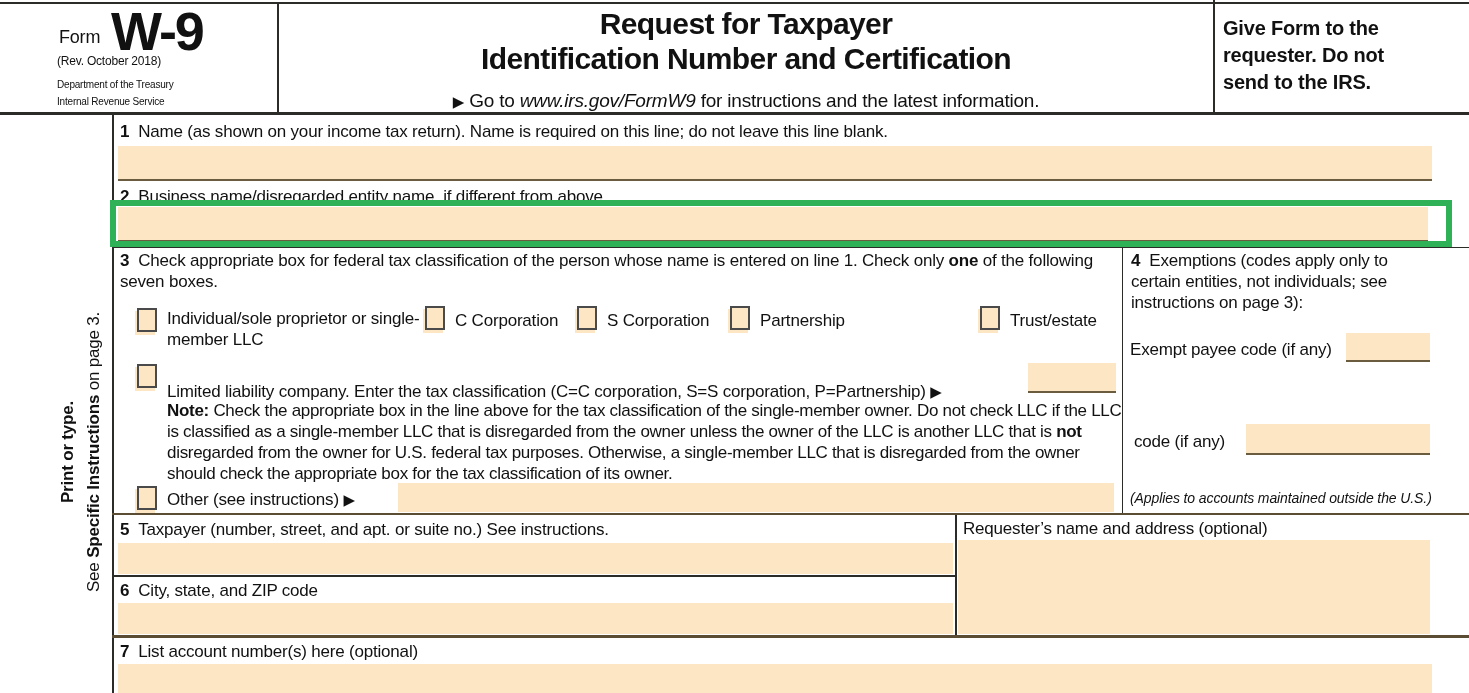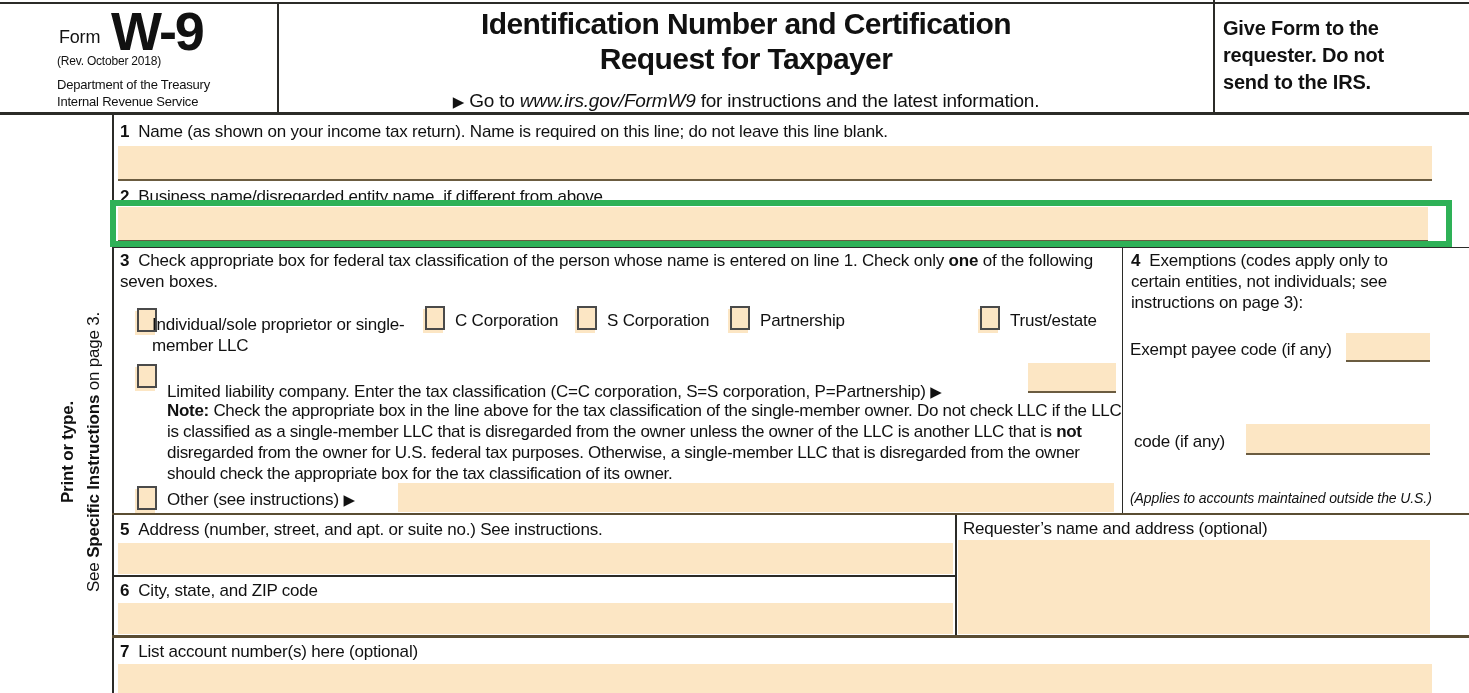--- a/index.html
+++ b/index.html
@@ -47,28 +47,28 @@
 <div class="page">
 
   <div class="rule-h" style="left:0; top:2px; width:1469px; height:2px;"></div>
   <div class="rule-v" style="left:277px; top:2px; width:2px; height:113px;"></div>
   <div class="rule-v" style="left:1213px; top:0; width:2px; height:115px;"></div>
   <div class="rule-h" style="left:0; top:112px; width:1469px; height:3px;"></div>
 
   <div class="abs" style="left:59px; top:27px; font-size:18px;">Form</div>
   <div class="abs b" style="left:111px; top:0px; font-size:54px; letter-spacing:-2px;">W-9</div>
   <div class="abs" style="left:57px; top:54px; font-size:12px;">(Rev. October 2018)</div>
-  <div class="abs" style="left:57px; top:76px; font-size:13px; line-height:17px;">
+  <div class="abs" style="left:57px; top:76px; font-size:10px; line-height:17px;">
     <span>Department of the Treasury</span><br>
     <span>Internal Revenue Service</span>
   </div>
 
   <div class="hdr-title" style="top:6px;">
+    <div class="title-line">Request for Taxpayer</div>
     <div class="title-line">Identification Number and Certification</div>
-    <div class="title-line">Request for Taxpayer</div>
   </div>
   <div class="hdr-title goto" style="top:90px;">
     <span class="arrow">▶</span>
     <span>Go to </span><span class="i">www.irs.gov/FormW9</span><span> for instructions and the latest information.</span>
   </div>
 
   <div class="abs give" style="left:1223px; top:15px; width:240px;">Give Form to the
 requester. Do not
 send to the IRS.</div>
 
@@ -89,21 +89,21 @@
   </div>
   <div class="field ufield" style="left:118px; top:207px; width:1310px; height:35px;"></div>
   <div class="green-box" style="left:110px; top:200px; width:1342px; height:47px;"></div>
   <div class="rule-h" style="left:112px; top:247px; width:1357px; height:1px;"></div>
 
   <div class="abs lbl wrap" style="left:120px; top:250px; width:1000px;">
     <span class="num">3</span><span>Check appropriate box for federal tax classification of the person whose name is entered on line 1. Check only </span><span class="b">one</span><span> of the following seven boxes.</span>
   </div>
 
   <div class="cb" style="left:137px; top:308px;"></div>
-  <div class="cbl wrap" style="left:152px; top:308px; width:255px;margin-top:6px;">Individual/sole proprietor or single-member LLC</div>
+  <div class="cbl wrap" style="left:167px; top:308px; width:255px;">Individual/sole proprietor or single-member LLC</div>
 
   <div class="cb" style="left:425px; top:306px;"></div>
   <div class="cbl" style="left:455px; top:310px;">C Corporation</div>
 
   <div class="cb" style="left:577px; top:306px;"></div>
   <div class="cbl" style="left:607px; top:310px;">S Corporation</div>
 
   <div class="cb" style="left:730px; top:306px;"></div>
   <div class="cbl" style="left:760px; top:310px;">Partnership</div>
 
@@ -135,21 +135,21 @@
   <div class="field ufield" style="left:1346px; top:333px; width:84px; height:29px;"></div>
 
   <div class="abs lbl" style="left:1134px; top:431px;">code (if any)</div>
   <div class="field ufield" style="left:1246px; top:424px; width:184px; height:31px;"></div>
 
   <div class="abs small-note" style="left:1130px; top:490px;">(Applies to accounts maintained outside the U.S.)</div>
 
   <div class="rule-h brown" style="left:112px; top:513px; width:1357px; height:2px;"></div>
 
   <div class="abs lbl" style="left:120px; top:519px;">
-    <span class="num">5</span><span>Address (number, street, and apt. or suite no.) See instructions.</span>
+    <span class="num">5</span><span>Taxpayer (number, street, and apt. or suite no.) See instructions.</span>
   </div>
   <div class="field" style="left:118px; top:543px; width:835px; height:31px;"></div>
   <div class="rule-h" style="left:112px; top:575px; width:843px; height:2px;"></div>
 
   <div class="abs lbl" style="left:120px; top:580px;">
     <span class="num">6</span><span>City, state, and ZIP code</span>
   </div>
   <div class="field" style="left:118px; top:603px; width:835px; height:31px;"></div>
 
   <div class="rule-v" style="left:955px; top:515px; width:2px; height:121px;"></div>

